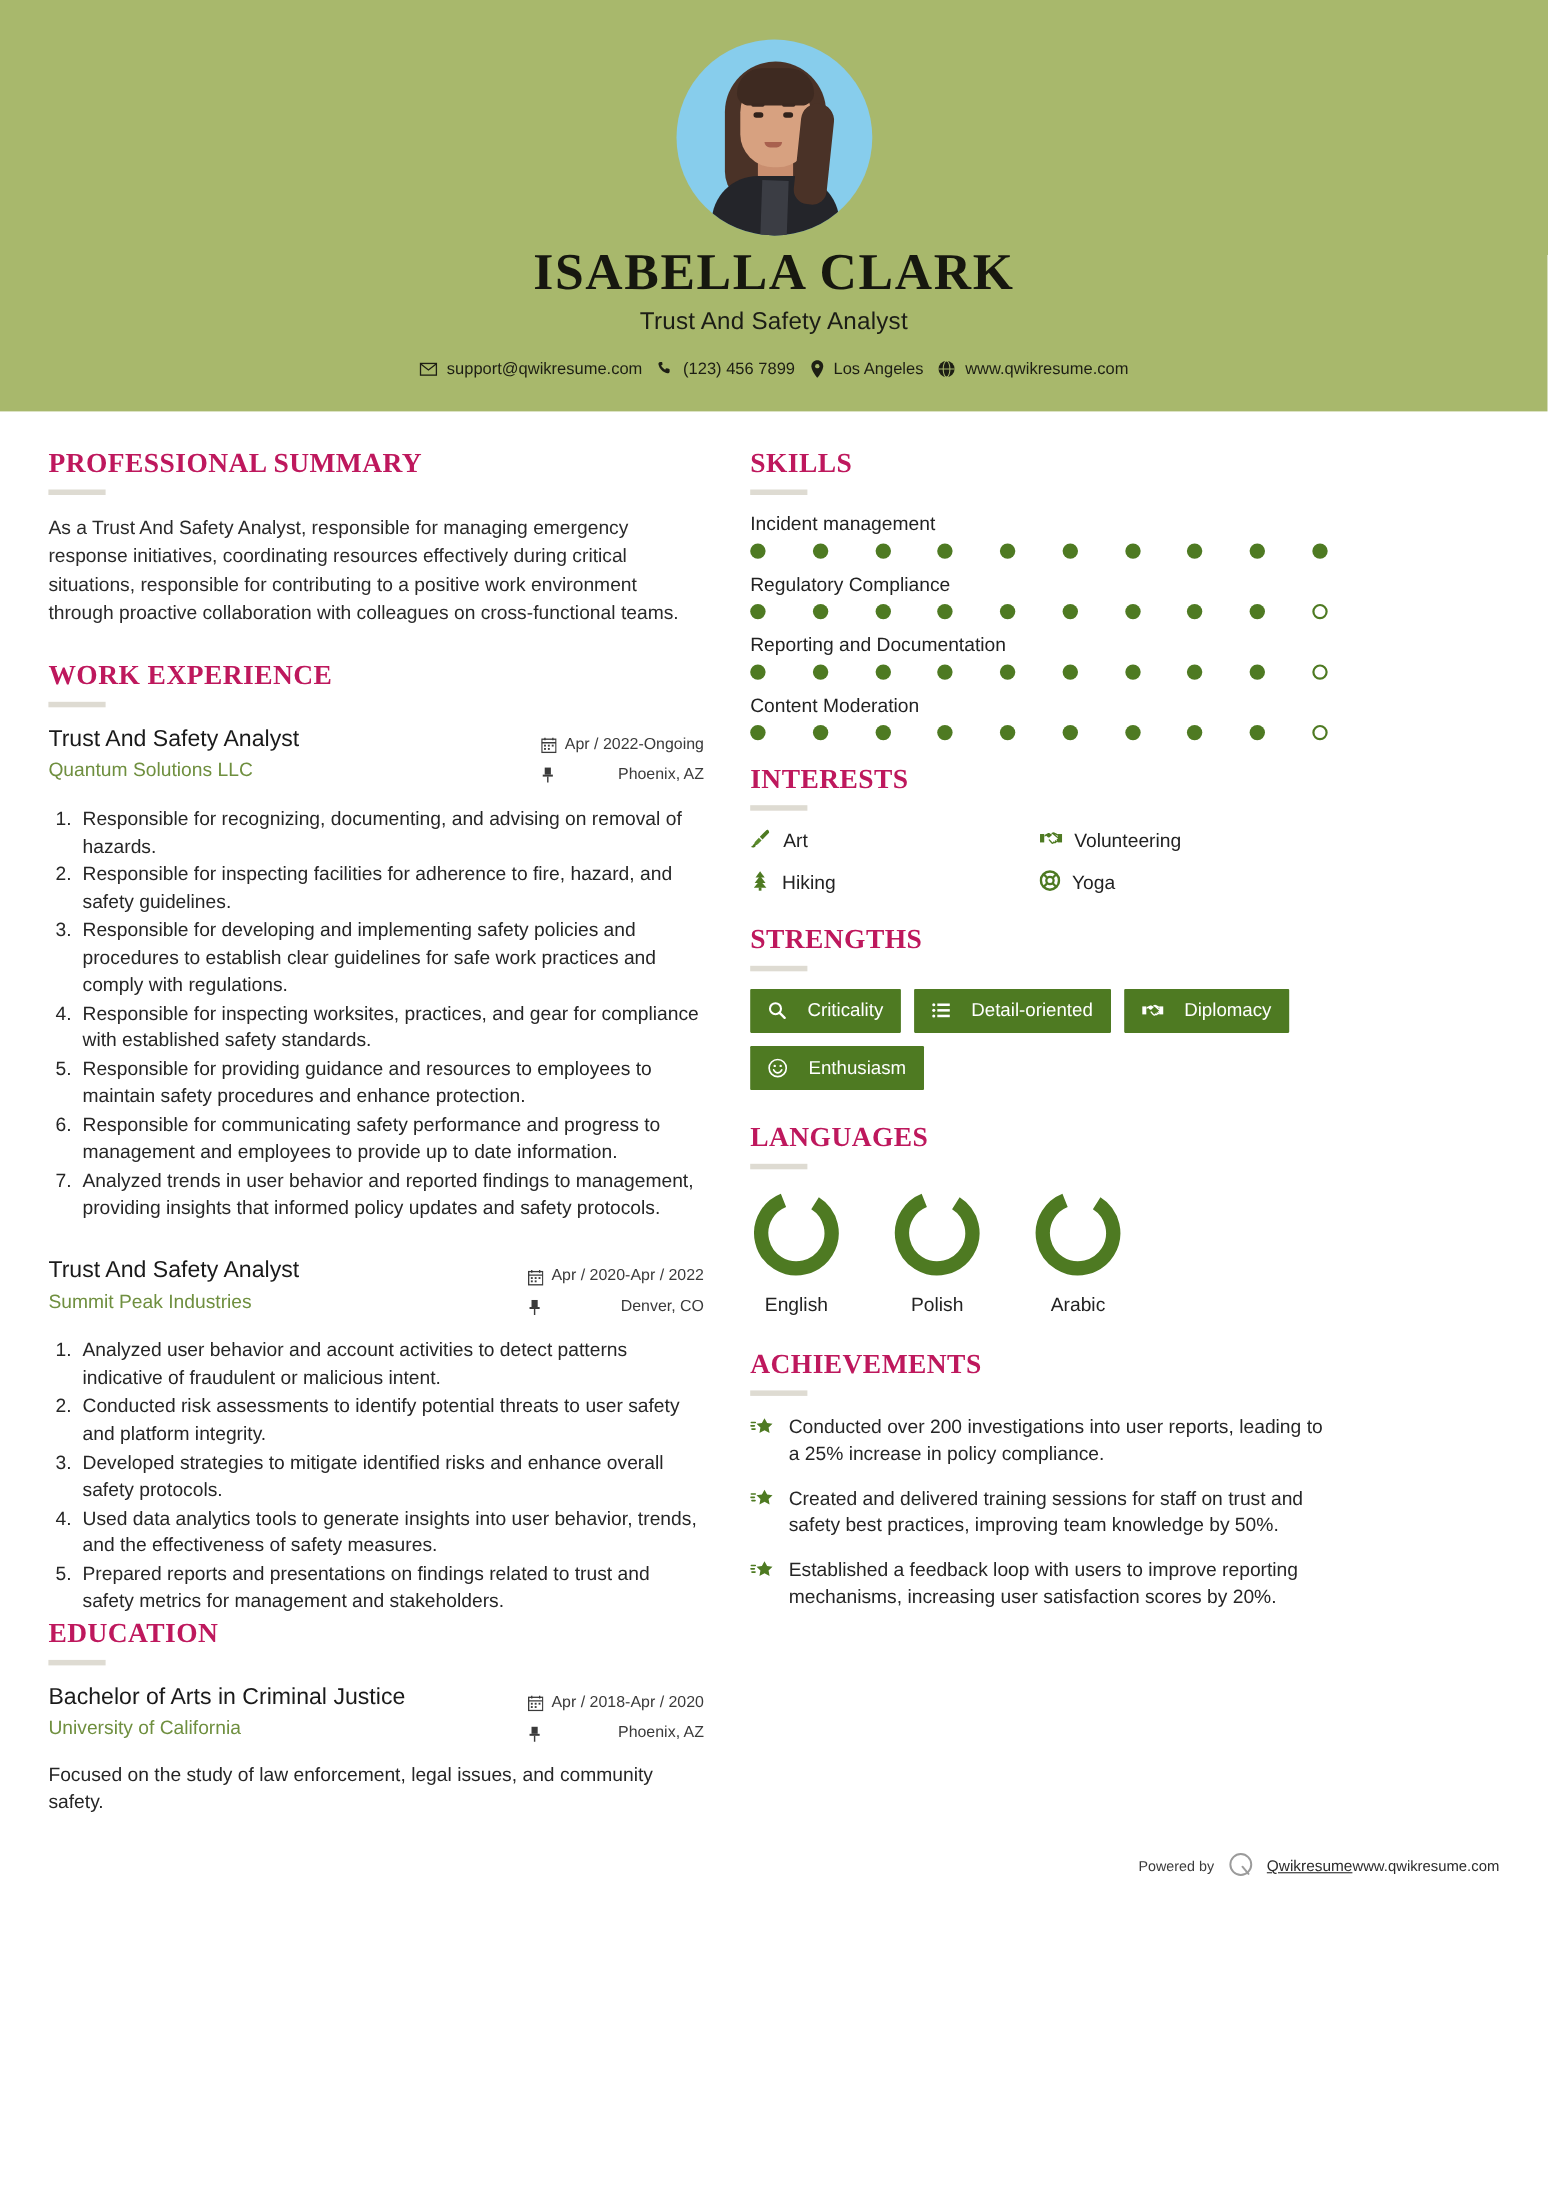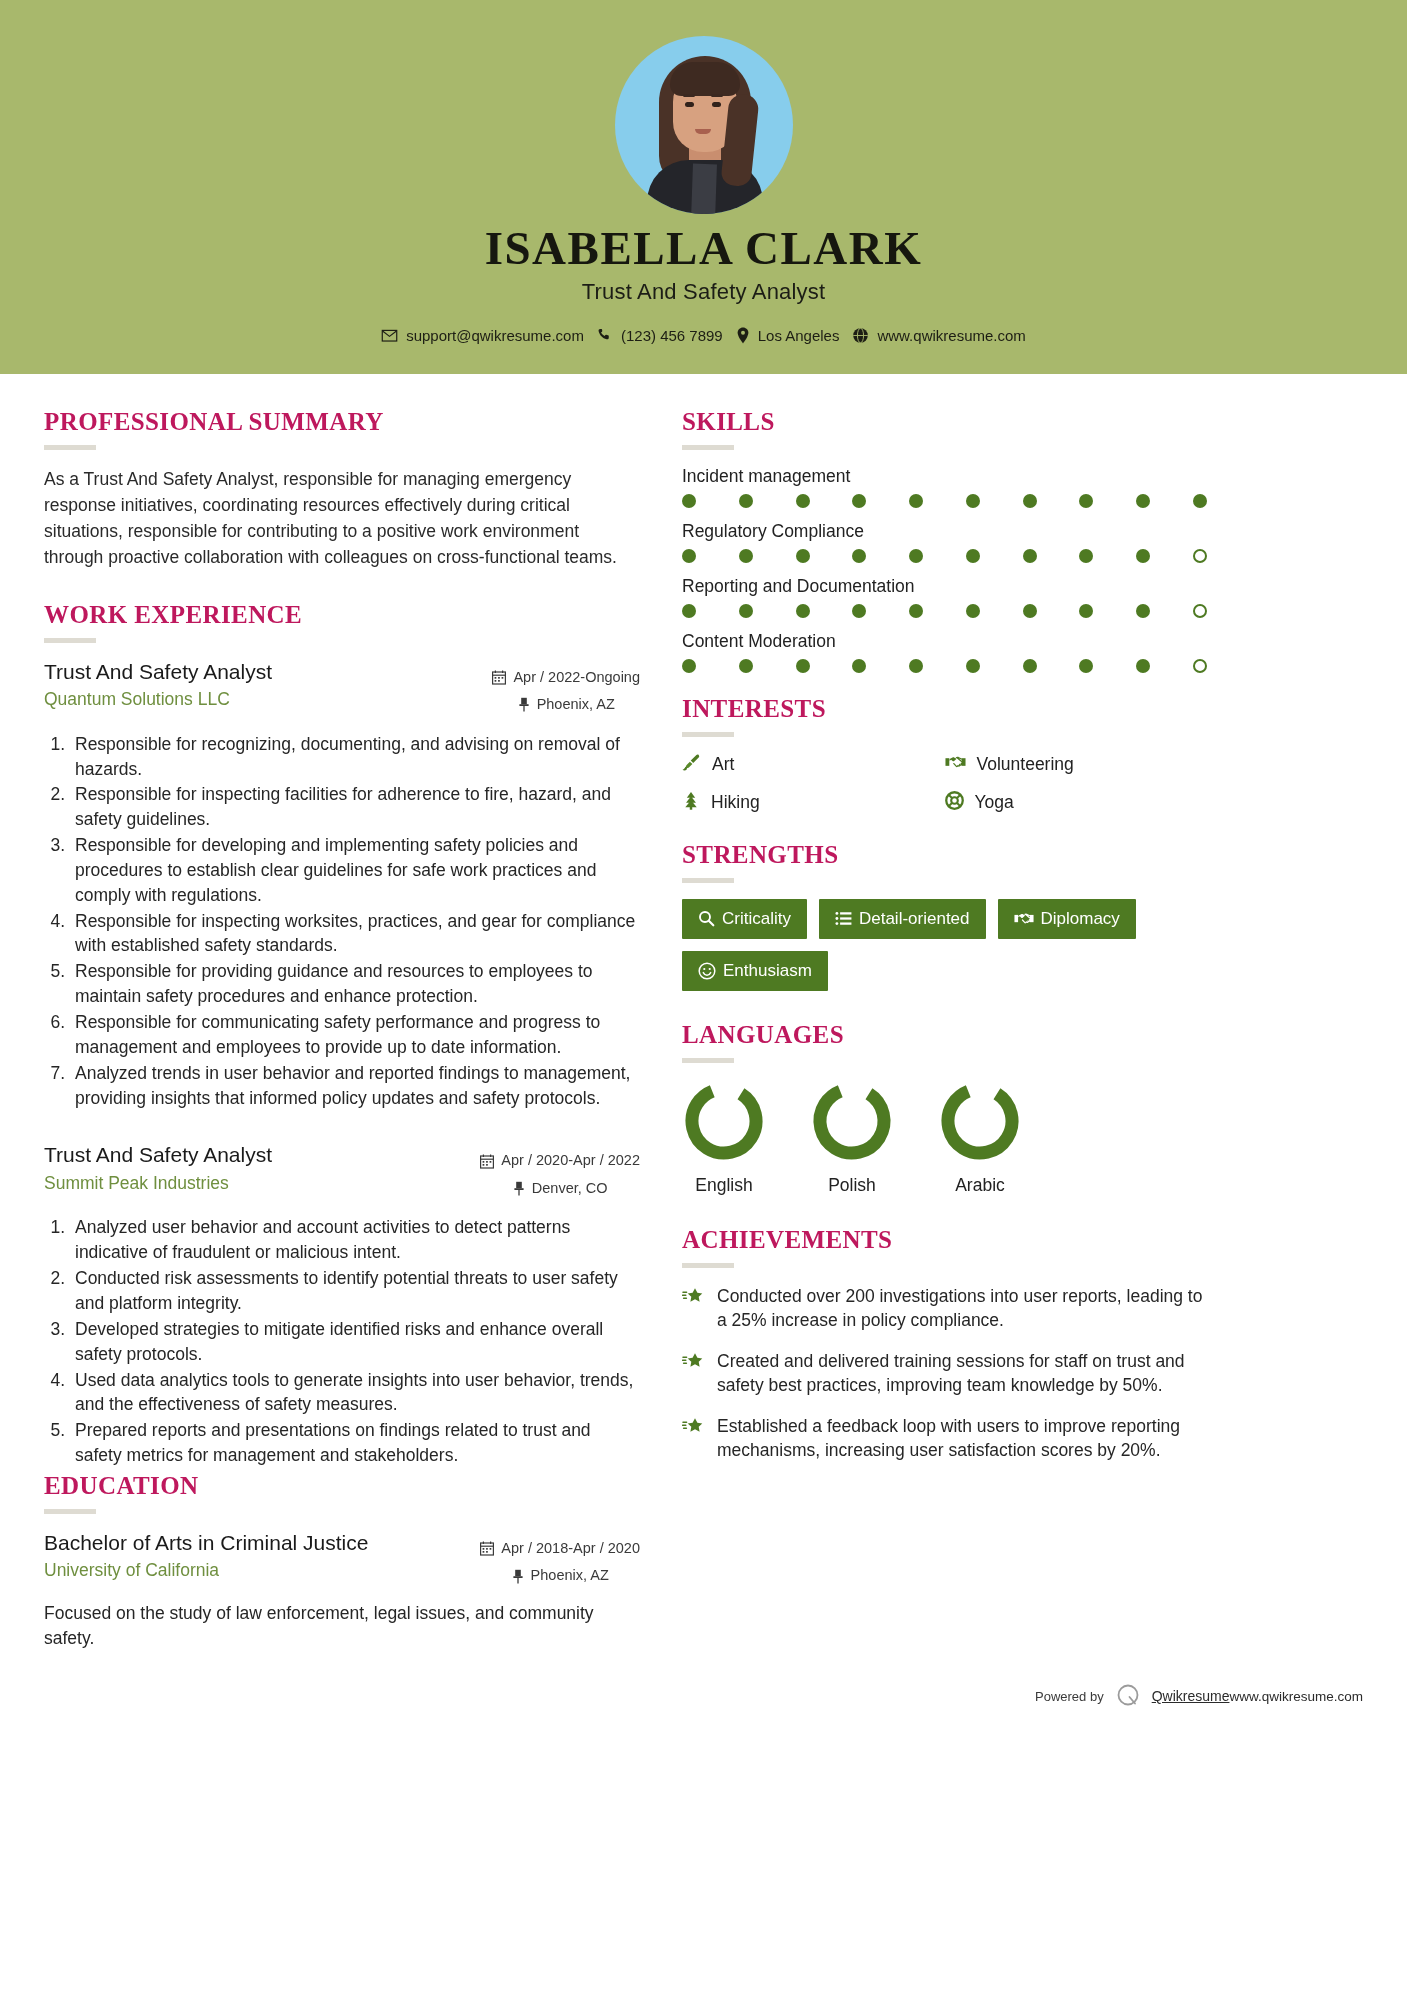--- a/index.html
+++ b/index.html
@@ -147,21 +147,21 @@
     font-size: 17.5px;
     color: #6f8f3f;
     margin-top: 4px;
   }
   .entry-meta {
     text-align: right;
     padding-top: 5px;
     white-space: nowrap;
   }
   .meta-line {
-    display: flex; align-items: center; justify-content: center;
+    display: flex; align-items: center; justify-content: space-between;
     gap: 7px;
     font-size: 14.5px;
     color: #3a3a3a;
     line-height: 1.9;
   }
   .meta-line svg { display:block; }
 
   .bullets {
     margin: 13px 0 0 26px;
     font-size: 17.5px;
@@ -195,21 +195,21 @@
   
   .strengths {
     display: flex; flex-wrap: wrap; gap: 12px;
     margin-top: 4px;
   }
   .strength {
     background: #4e7a22;
     color: #ffffff;
     font-size: 17px;
     padding: 10px 16px;
-    display: flex; align-items: center; gap: 7px;
+    display: flex; align-items: center; gap: 19px;
     border-radius: 1px;
   }
   .strength svg { display:block; }
 
   
   .langs { display: flex; gap: 44px; margin-top: 10px; }
   .lang { text-align: center; width: 84px; }
   .lang-label { font-size: 17.5px; color: #222; margin-top: 8px; }
 
   

